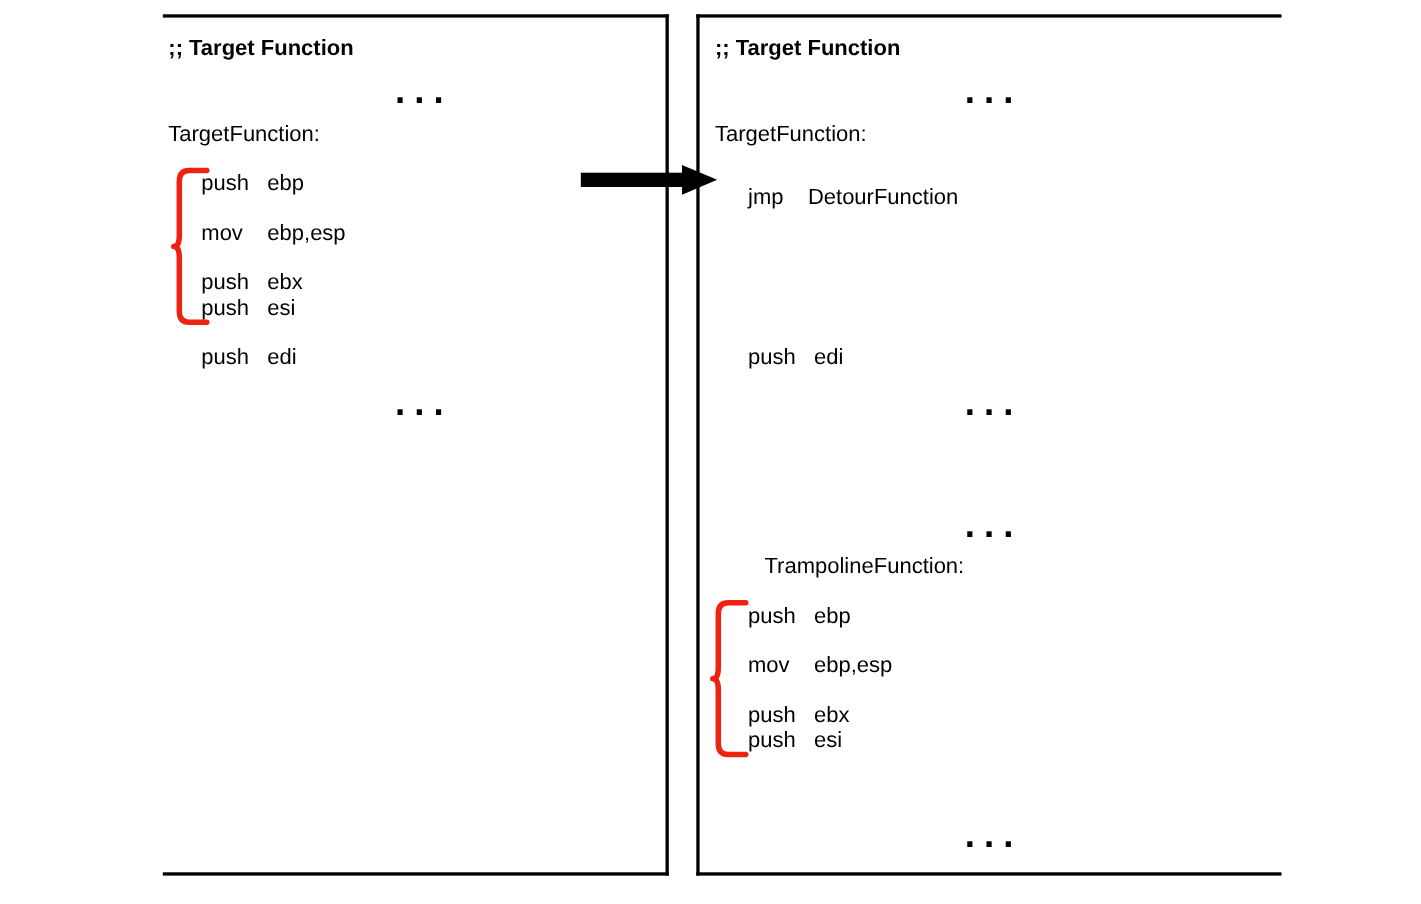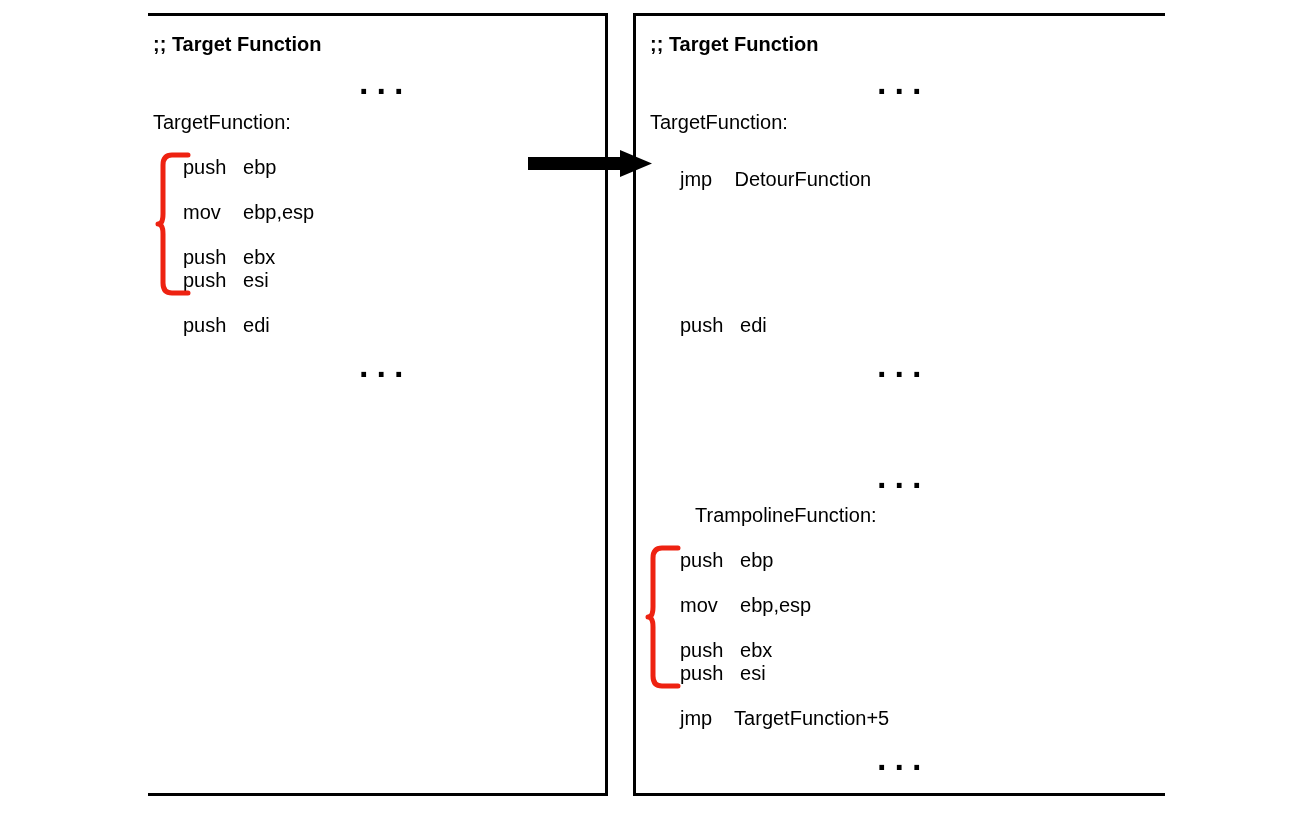--- a/index.html
+++ b/index.html
@@ -85,21 +85,20 @@
   <div class="code" style="left:680px;top:157px;">jmp    DetourFunction</div>
   <div class="code" style="left:680px;top:303px;">push   edi</div>
   <div class="ellip" style="left:873px;top:345px;">...</div>
 
   <div class="ellip" style="left:873px;top:456px;">...</div>
   <div class="code" style="left:650px;top:493px;margin-left:45px;">TrampolineFunction:</div>
   <div class="code" style="left:680px;top:538px;">push   ebp</div>
   <div class="code" style="left:680px;top:583px;">mov    ebp,esp</div>
   <div class="code" style="left:680px;top:628px;">push   ebx</div>
   <div class="code" style="left:680px;top:651px;">push   esi</div>
-  <div class="code" style="left:680px;top:696px;">jmp    TargetFunction+5</div>
   <div class="ellip" style="left:873px;top:738px;">...</div>
 
   <svg class="brace" id="brace-left" style="left:158px;top:150px;" width="34" height="148" viewBox="0 0 34 148">
     <path d="M30 5 L14 5 Q5 5 5 15 L5 64 Q5 74 0 74 Q5 74 5 84 L5 133 Q5 143 14 143 L30 143" fill="none" stroke="#ee2211" stroke-width="5" stroke-linecap="round" stroke-linejoin="round"></path>
   </svg>
 
   <svg class="brace" id="brace-right" style="left:648px;top:543px;" width="34" height="148" viewBox="0 0 34 148">
     <path d="M30 5 L14 5 Q5 5 5 15 L5 64 Q5 74 0 74 Q5 74 5 84 L5 133 Q5 143 14 143 L30 143" fill="none" stroke="#ee2211" stroke-width="5" stroke-linecap="round" stroke-linejoin="round"></path>
   </svg>
 

